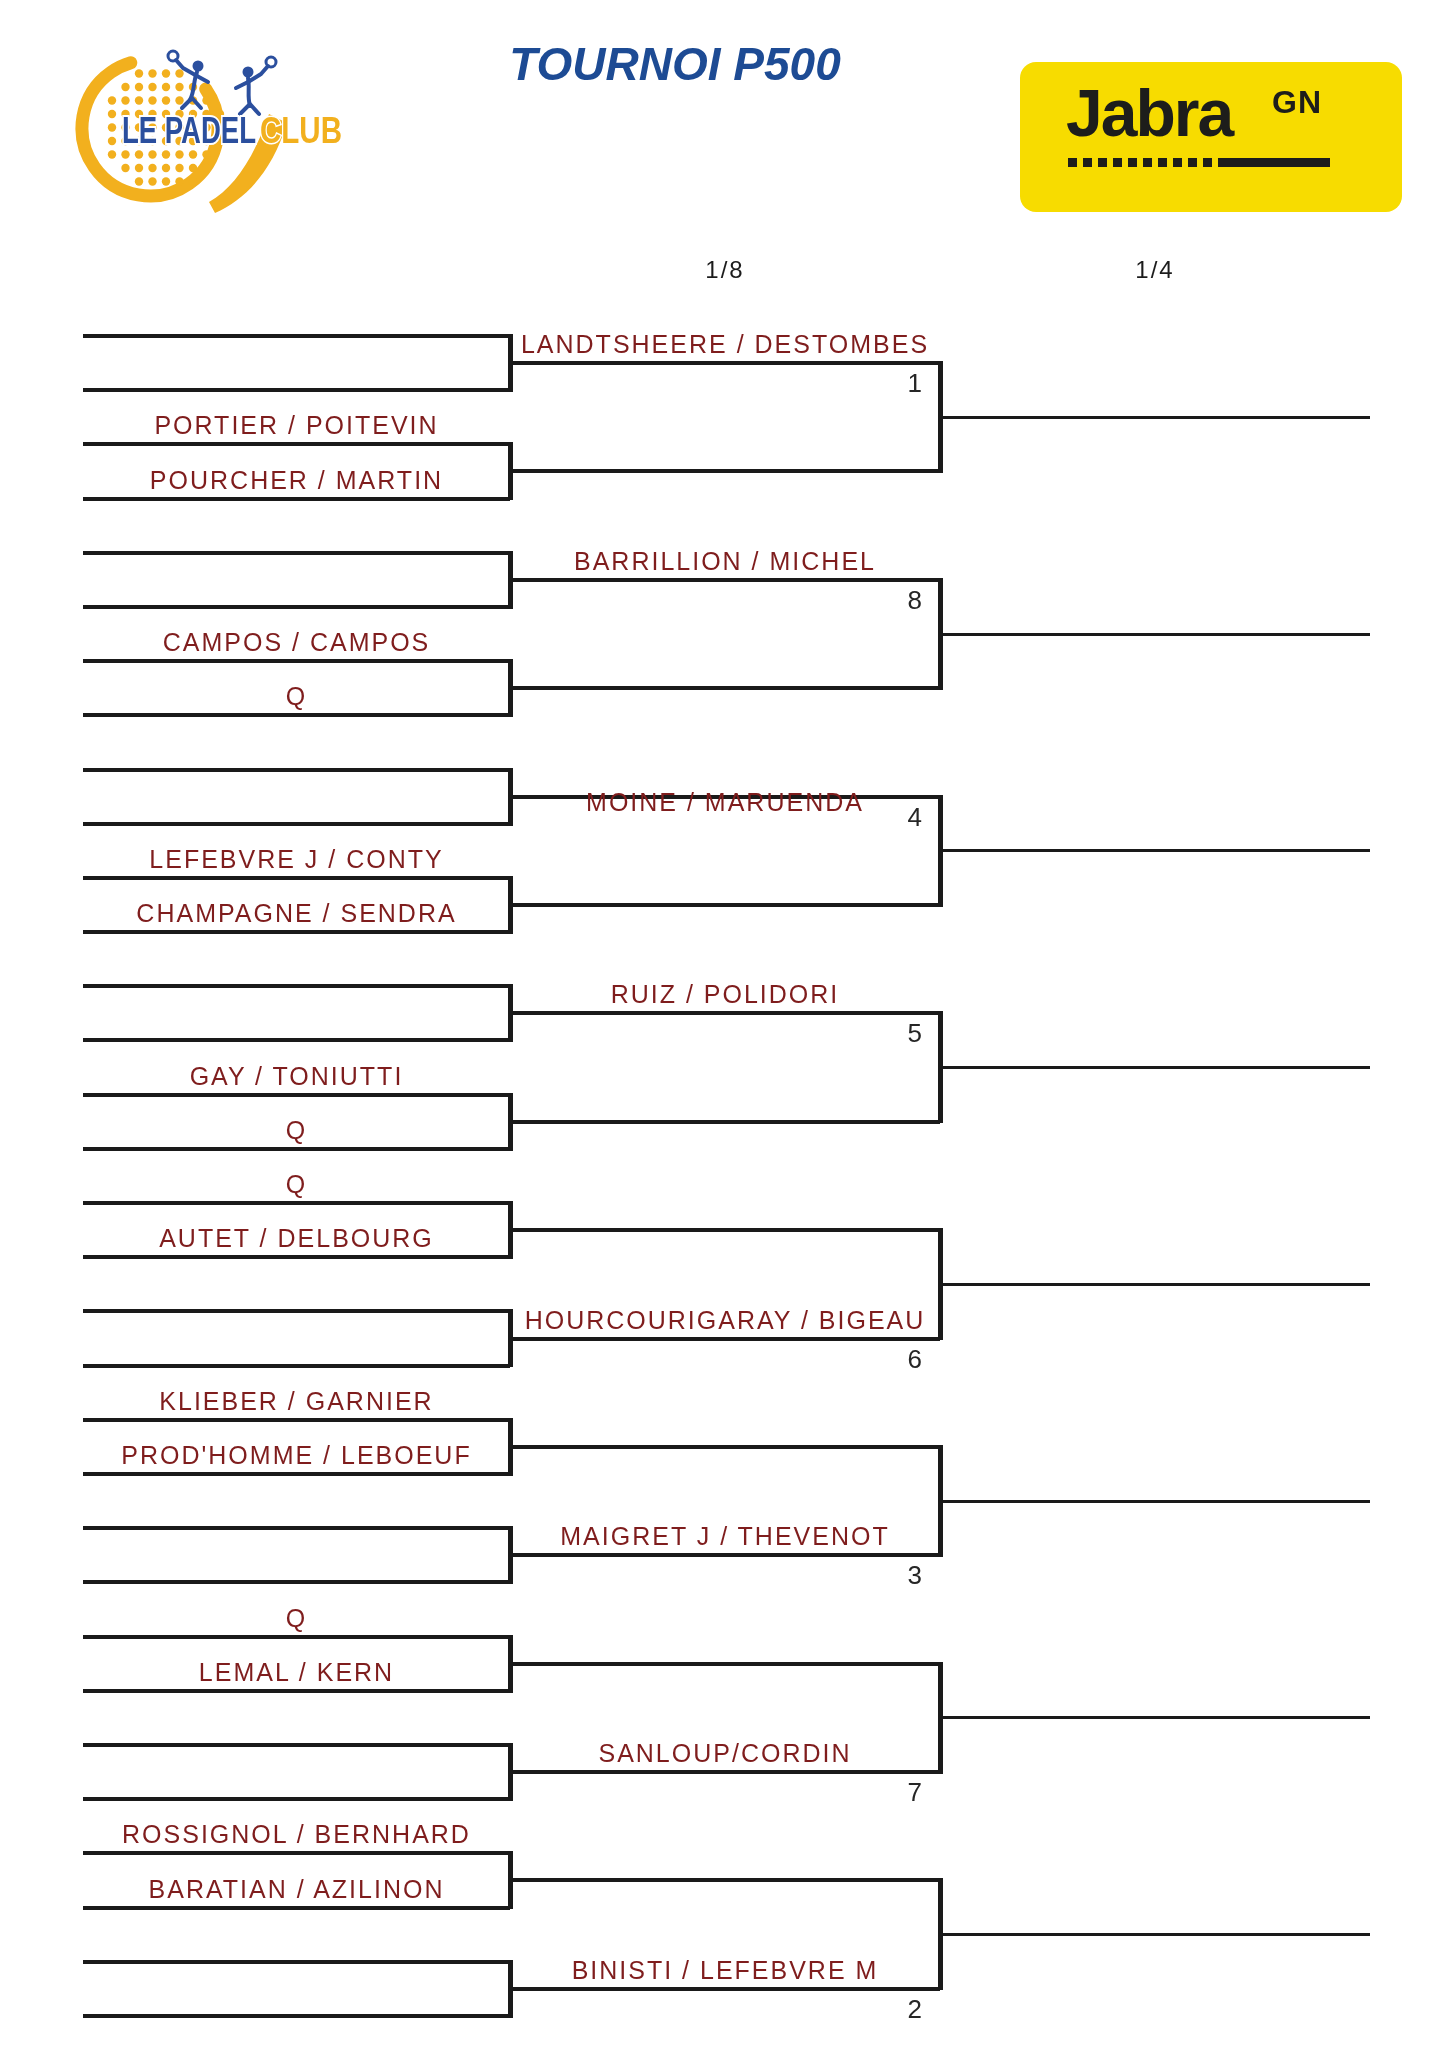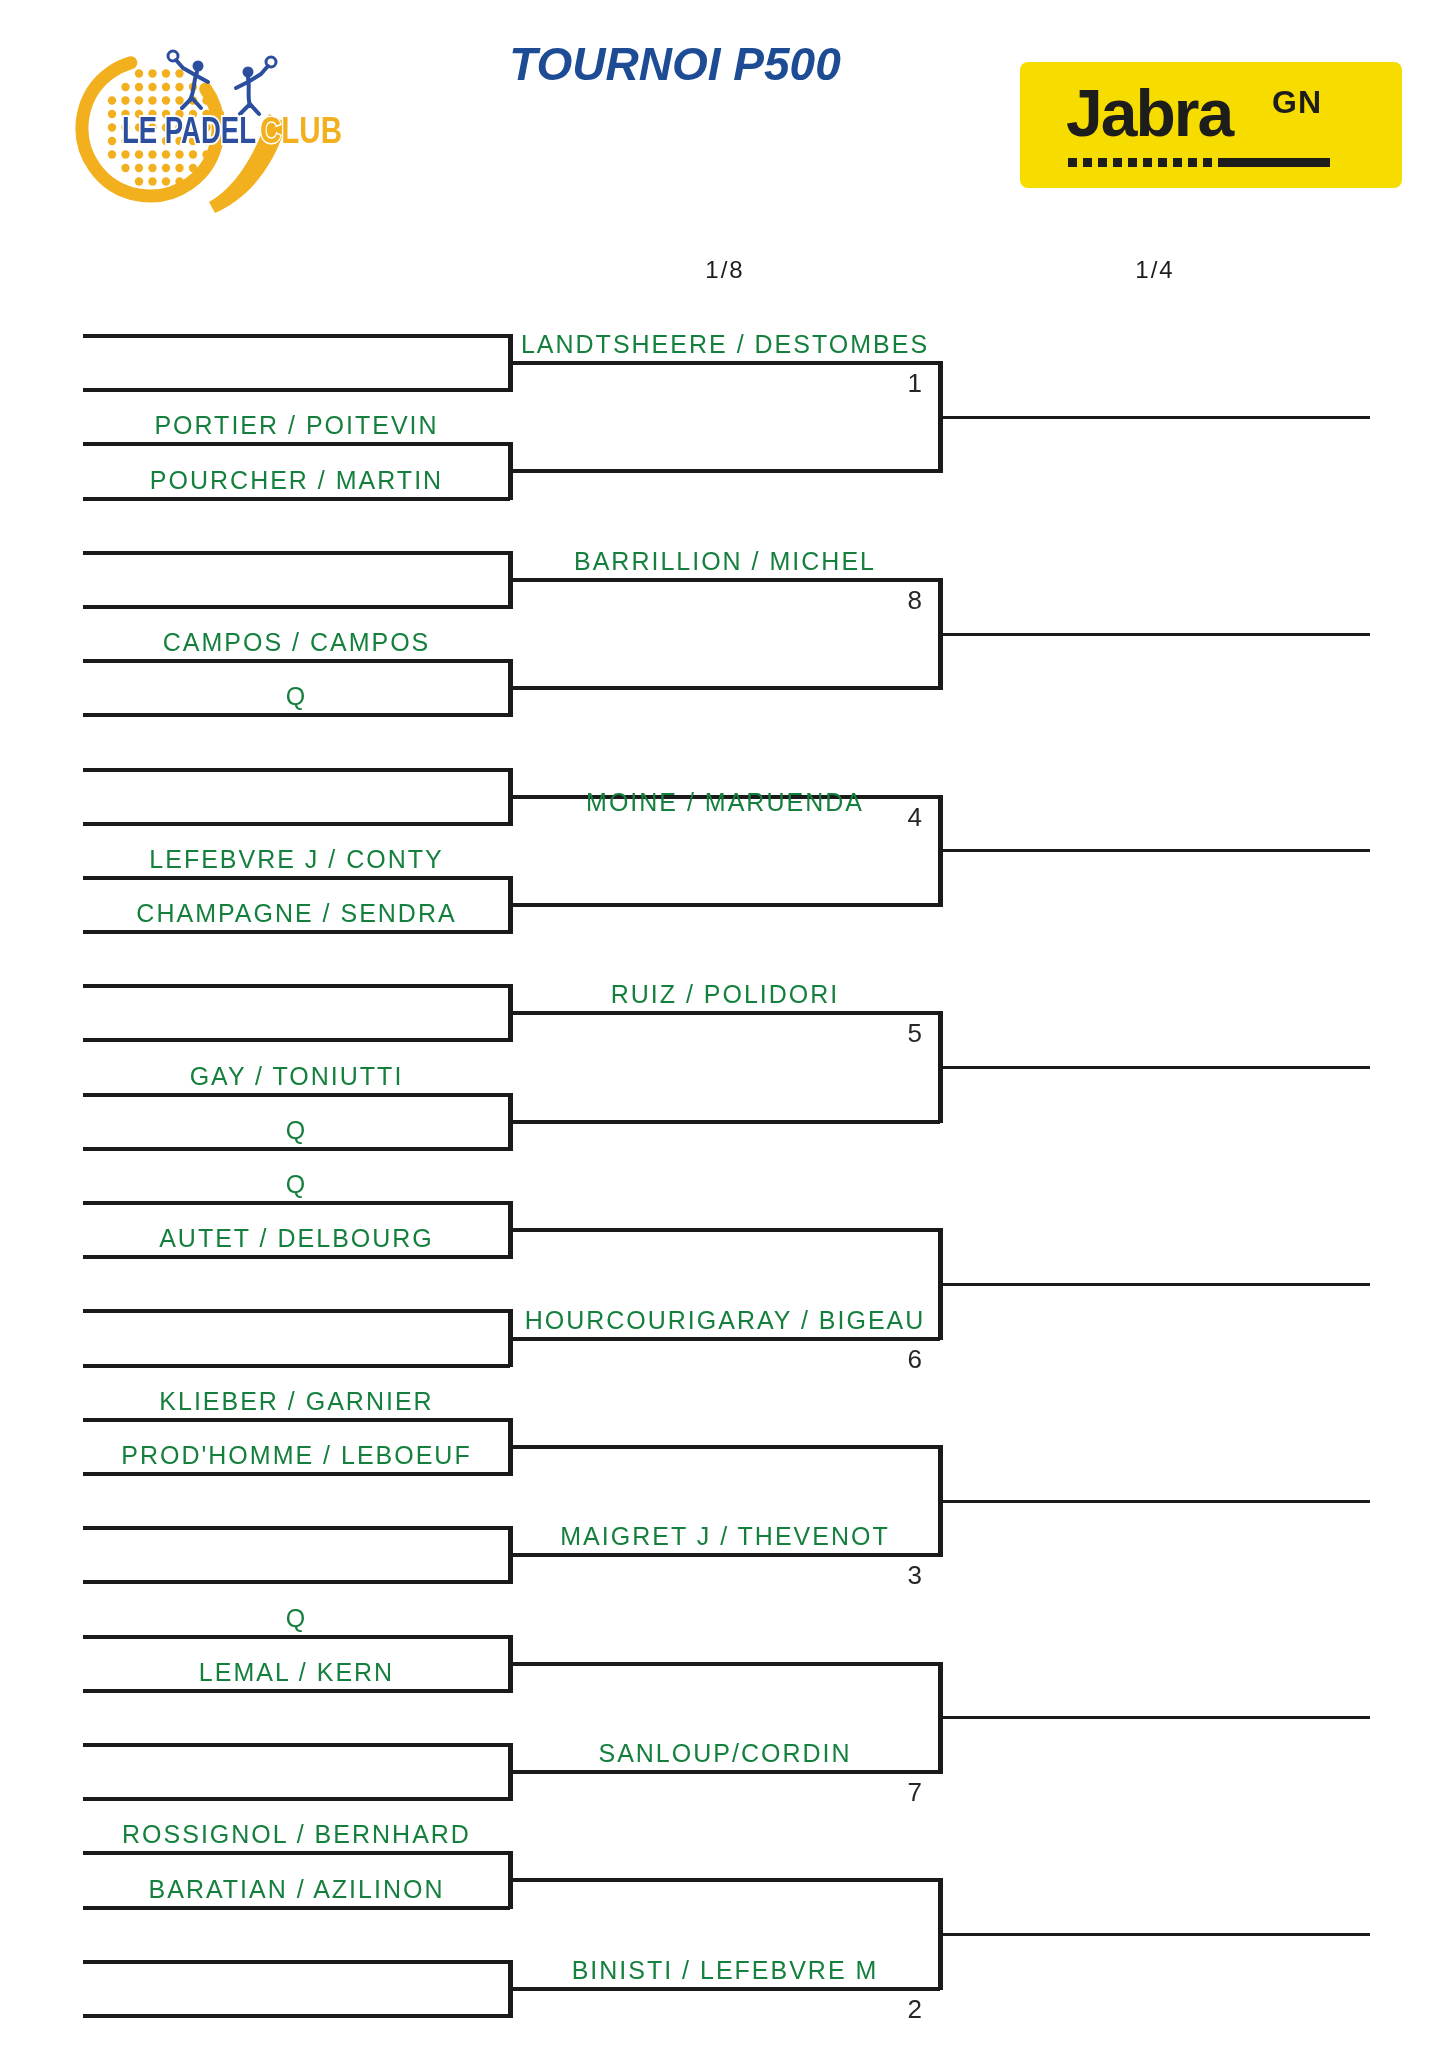--- a/index.html
+++ b/index.html
@@ -9,43 +9,43 @@
   }
   
   .title-block{
     position:absolute;left:270px;top:38px;width:810px;text-align:center;
     color:#1d4b94;font-weight:bold;font-style:italic;line-height:1.16;
   }
   .title-line-1,.title-line-2{font-size:46px;}
   .title-line-3{font-size:40px;}
   .club-logo{position:absolute;left:72px;top:30px;width:290px;height:220px;}
   .jabra-box{
-    position:absolute;left:1020px;top:62px;width:382px;height:126px;
-    background:#f7dc00;border-radius:8px;
+    position:absolute;left:1020px;top:62px;width:382px;height:150px;
+    background:#f7dc00;border-radius:16px;
   }
   .jabra-word{
     position:absolute;left:46px;top:18px;color:#1d1d1b;font-weight:bold;
     font-size:66px;letter-spacing:-2px;line-height:1;
   }
   .jabra-gn{
     position:absolute;left:252px;top:22px;color:#1d1d1b;font-weight:bold;
     font-size:32px;letter-spacing:1px;
   }
   .jabra-rule{position:absolute;left:48px;top:96px;width:262px;height:9px;display:flex;align-items:center;}
   .jabra-rule .dash{width:9px;height:9px;background:#1d1d1b;margin-right:6px;flex:none;}
   .jabra-rule .bar{height:9px;background:#1d1d1b;flex:1;}
   
   .round-label{
     position:absolute;top:256px;text-align:center;font-size:24px;
     letter-spacing:2px;color:#1c1c1c;
   }
   .bline{position:absolute;background:#1a1a1a;}
   .team-label{
     position:absolute;text-align:center;font-size:25px;letter-spacing:2px;
-    color:#15803d;white-space:nowrap;
+    color:#7f1d1d;white-space:nowrap;
   }
   .seed-label{
     position:absolute;text-align:right;font-size:26px;color:#262626;
   }
 </style>
 </head>
 <body>
 
 <div class="page">
 

